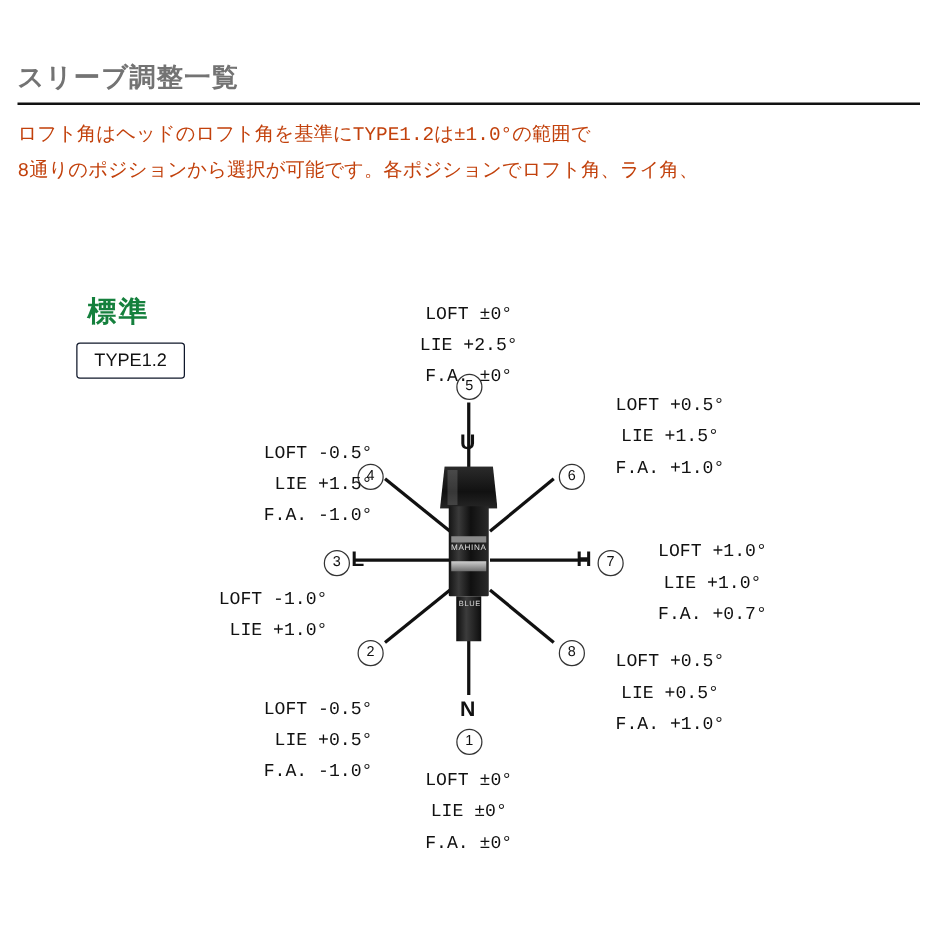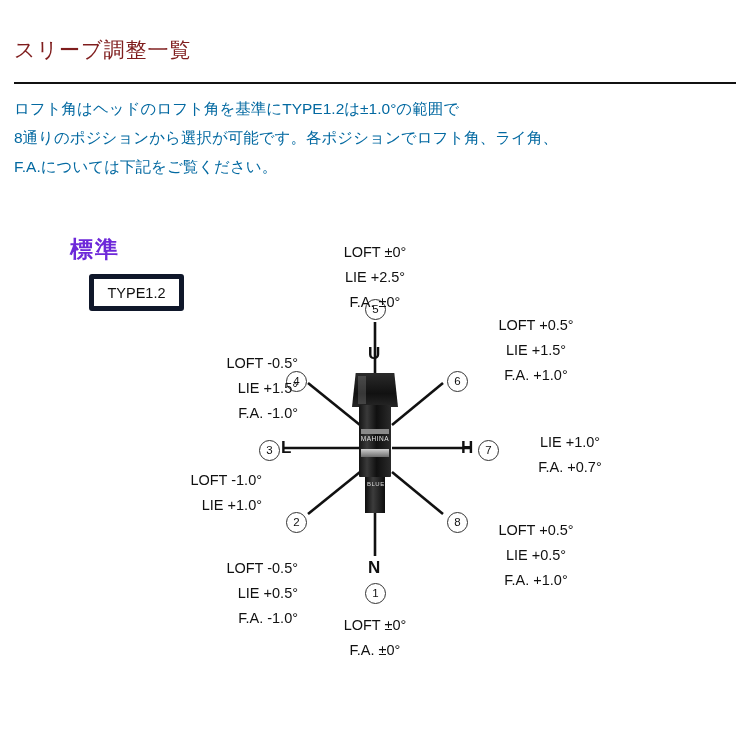--- a/index.html
+++ b/index.html
@@ -18,70 +18,71 @@
   .page {
     position: absolute;
     inset: 0;
     background: #fff;
   }
 
   
   .title {
     position: absolute;
     left: 14px;
-    top: 36px;
+    top: 48px;
     font-size: 21px;
     letter-spacing: 1px;
-    color: #7f1d1d;
+    color: #737373;
+    font-weight: bold;
   }
   .title-rule {
     position: absolute;
     left: 14px;
     top: 82px;
     width: 722px;
     height: 2px;
     background: #111;
   }
   .desc {
     position: absolute;
     left: 14px;
     top: 94px;
     width: 700px;
     font-size: 15.5px;
     line-height: 29px;
-    color: #0369a1;
+    color: #c2410c;
+    font-family: Liberation Mono, monospace;
   }
   .desc div { white-space: nowrap; }
 
   
   .std-label {
     position: absolute;
     left: 70px;
     top: 234px;
     font-size: 23px;
     font-weight: bold;
-    color: #6d28d9;
+    color: #15803d;
     letter-spacing: 2px;
     text-align: right;
   }
   .std-box {
     position: absolute;
     left: 61px;
     top: 274px;
     width: 85px;
     height: 27px;
-    border: 5px solid #0f172a;
+    border: 1px solid #0f172a;
     border-radius: 3px;
     display: flex;
     align-items: center;
     justify-content: center;
     font-size: 14.5px;
     color: #111;
     background: #fff;
-    margin-left: 28px;
   }
 
   
   .diagram {
     position: absolute;
     left: 0;
     top: 0;
     width: 750px;
     height: 750px;
     pointer-events: none;
@@ -198,20 +199,21 @@
   .n7 { left: 478px; top: 440px; }
   .n8 { left: 447px; top: 512px; }
 
   
   .lbl {
     position: absolute;
     font-size: 14.5px;
     line-height: 25px;
     color: #111;
     white-space: nowrap;
+    font-family: Liberation Mono, monospace;
   }
   .lbl.right { text-align: right; margin-top: 38px; }
   .lbl.left  { text-align: center; }
   .lbl.center { text-align: center; }
 
   .lbl-5 { left: 313px; top: 240px; width: 124px; }
   .lbl-4 { left: 170px; top: 313px; width: 128px; }
   .lbl-3 { left: 158px; top: 430px; width: 104px; }
   .lbl-2 { left: 178px; top: 518px; width: 120px; }
   .lbl-1 { left: 313px; top: 613px; width: 124px; }
@@ -222,21 +224,20 @@
 </head>
 <body>
 
 <div class="page">
 
   <div class="title">スリーブ調整一覧</div>
   <div class="title-rule"></div>
   <div class="desc">
     <div>ロフト角はヘッドのロフト角を基準にTYPE1.2は±1.0°の範囲で</div>
     <div>8通りのポジションから選択が可能です。各ポジションでロフト角、ライ角、</div>
-    <div>F.A.については下記をご覧ください。</div>
   </div>
 
   <div class="std-label">標準</div>
   <div class="std-box">TYPE1.2</div>
 
   <div class="diagram">
     <svg class="spokes" width="750" height="750">
 
       <line x1="375" y1="322" x2="375" y2="375" stroke="#111" stroke-width="2.6"></line>
       <line x1="375" y1="512" x2="375" y2="556" stroke="#111" stroke-width="2.6"></line>
@@ -293,30 +294,32 @@
     </div>
 
     <div class="lbl right lbl-2">
       <div>LOFT -0.5°</div>
       <div>LIE +0.5°</div>
       <div>F.A. -1.0°</div>
     </div>
 
     <div class="lbl center lbl-1">
       <div>LOFT ±0°</div>
+      <div>LIE ±0°</div>
       <div>F.A. ±0°</div>
     </div>
 
     <div class="lbl left lbl-6">
       <div>LOFT +0.5°</div>
       <div>LIE +1.5°</div>
       <div>F.A. +1.0°</div>
     </div>
 
     <div class="lbl left lbl-7">
+      <div>LOFT +1.0°</div>
       <div>LIE +1.0°</div>
       <div>F.A. +0.7°</div>
     </div>
 
     <div class="lbl left lbl-8">
       <div>LOFT +0.5°</div>
       <div>LIE +0.5°</div>
       <div>F.A. +1.0°</div>
     </div>
   </div>

